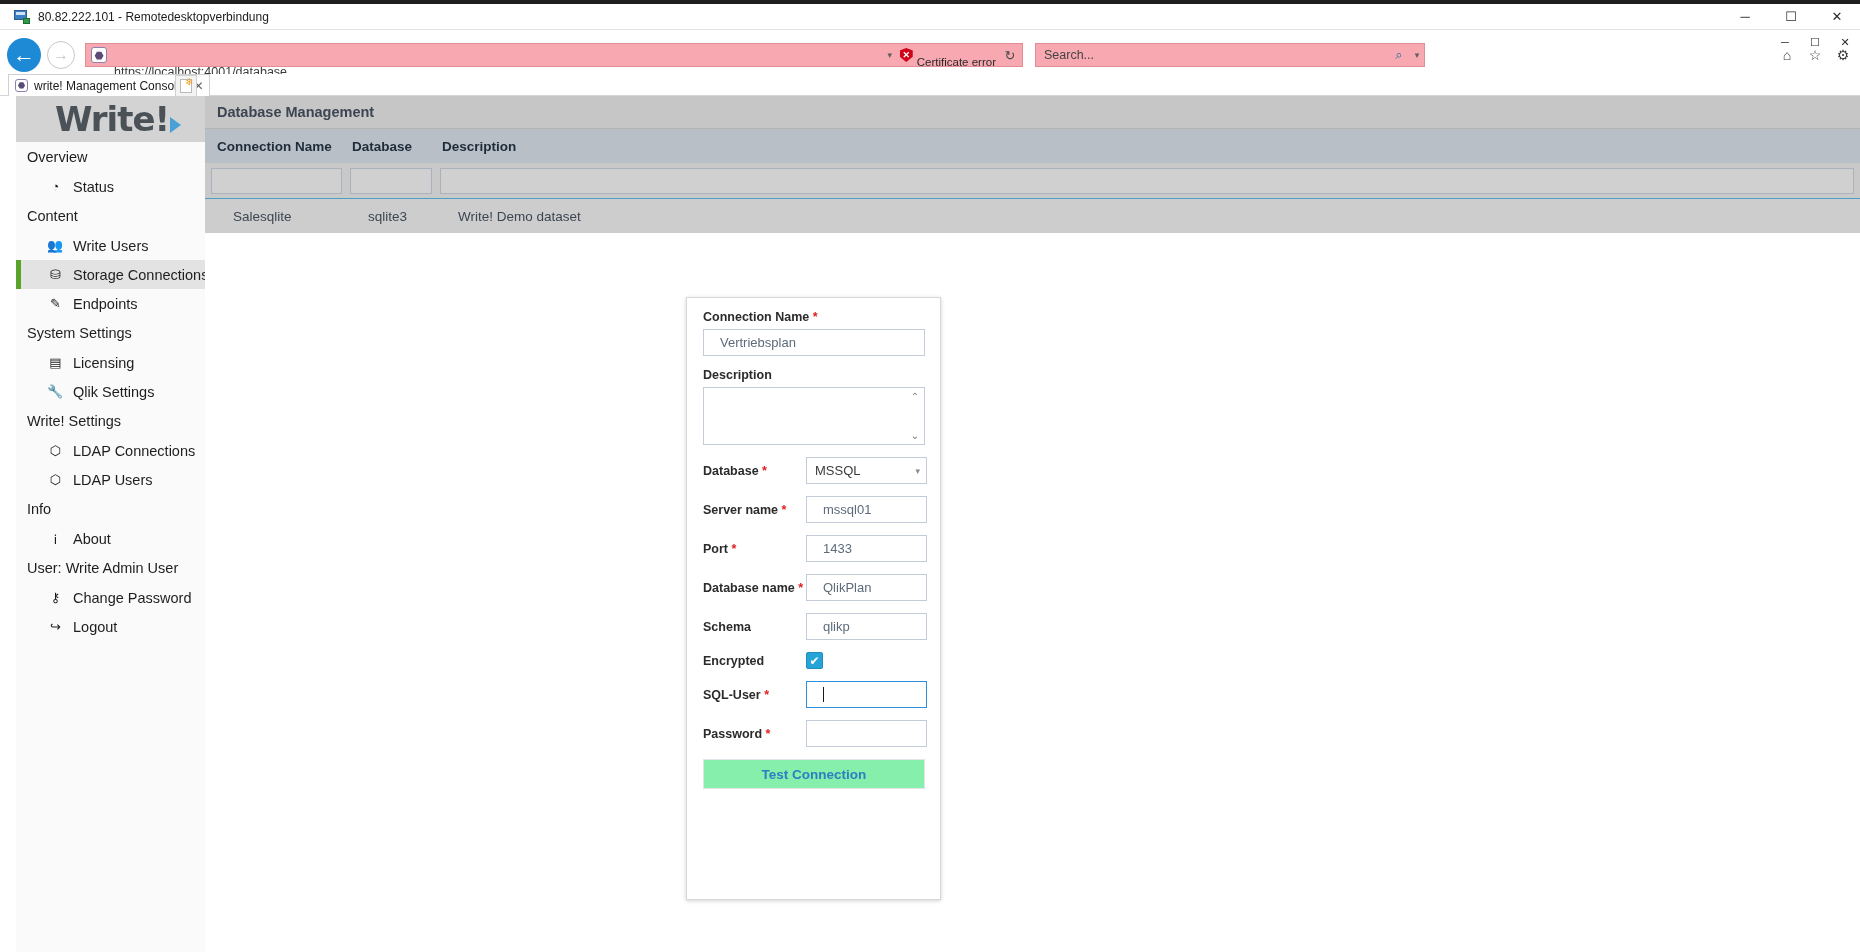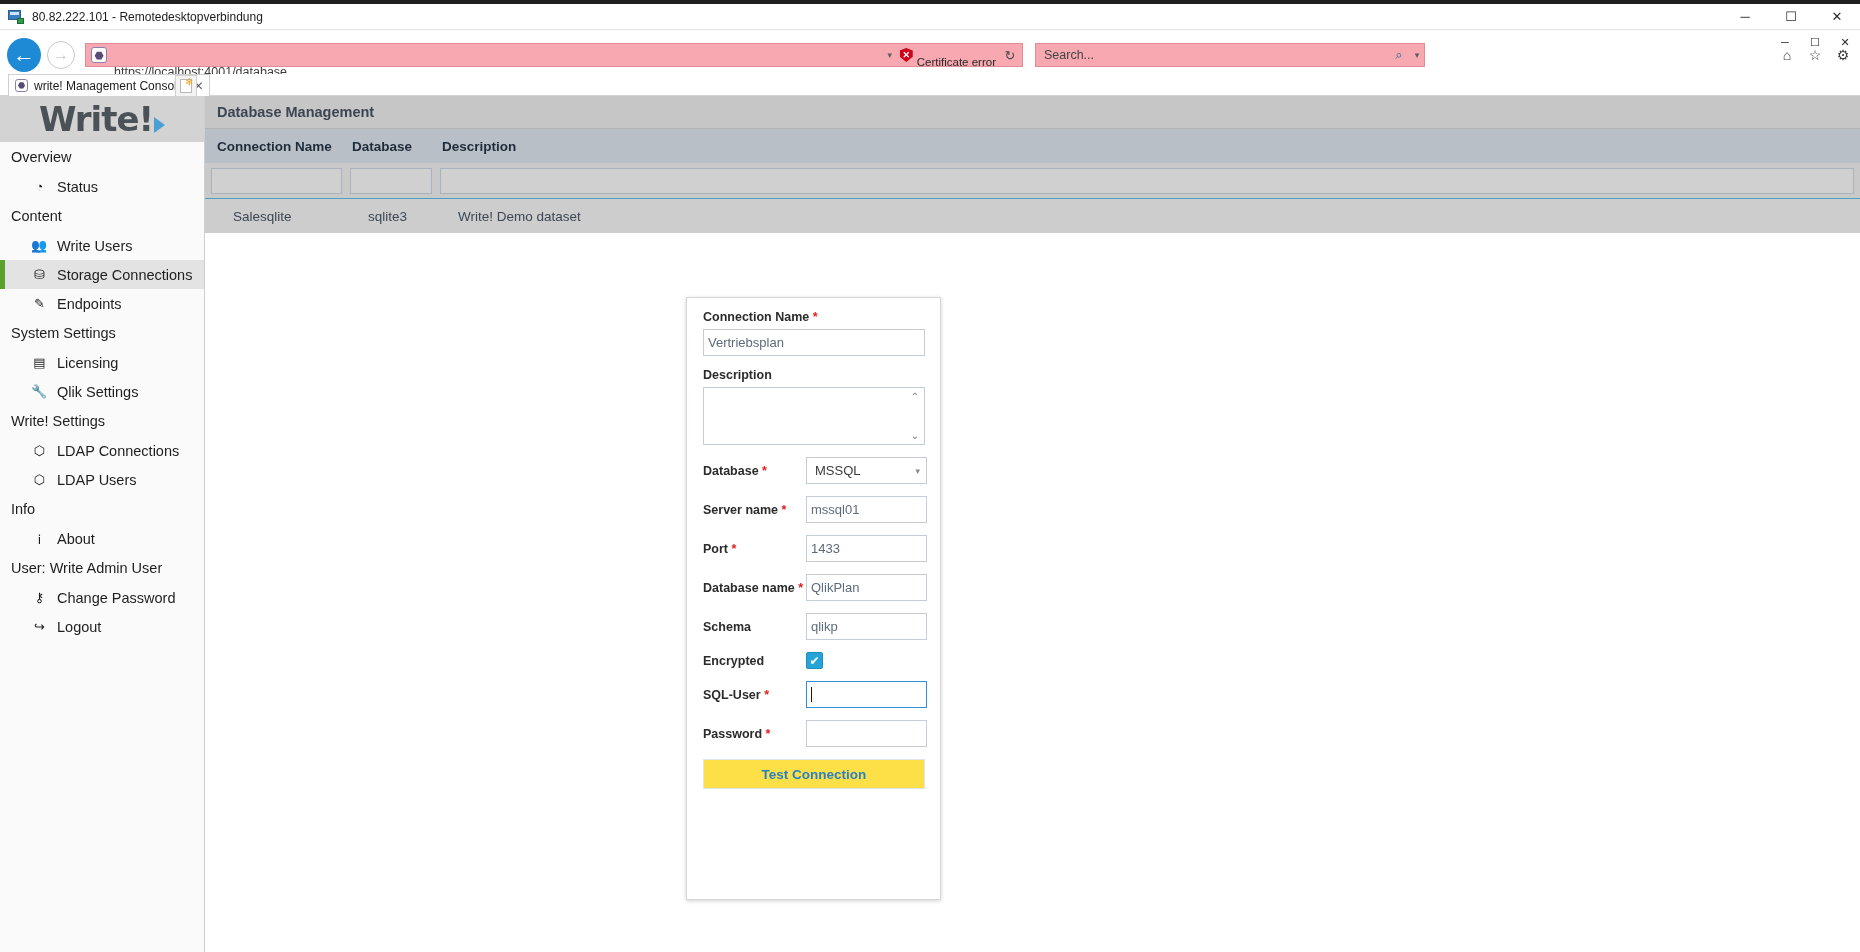--- a/index.html
+++ b/index.html
@@ -23,21 +23,21 @@
   .desktop-strip .ghost {
     position:absolute; top:-8px; left:40px;
     color:#6d6d6d; font-size:11px; white-space:nowrap;
   }
 
   .rdp-titlebar {
     position:absolute; top:4px; left:0; width:1860px; height:26px;
     background:#ffffff; border-bottom:1px solid #e3e3e3;
     display:flex; align-items:center;
   }
-  .rdp-title-left { display:flex; align-items:center; padding-left:8px; gap:8px; }
+  .rdp-title-left { display:flex; align-items:center; padding-left:14px; gap:8px; }
   .rdp-icon { width:16px; height:14px; position:relative; display:inline-block; }
   .rdp-icon .scr { position:absolute; left:0; top:0; width:13px; height:10px; background:#3a7fc1; border:1px solid #2b5f90; }
   .rdp-icon .scr:after { content:''; position:absolute; left:1px; top:1px; right:1px; height:3px; background:#cfe3f5; }
   .rdp-icon .badge { position:absolute; right:0; bottom:0; width:7px; height:6px; background:#2e9b4a; border:1px solid #1c6b31; }
   .rdp-title-text { font-size:12px; color:#1b1b1b; }
   .rdp-winbtns { margin-left:auto; display:flex; height:26px; }
   .rdp-winbtn { width:46px; height:26px; display:flex; align-items:center; justify-content:center; font-size:13px; color:#2b2b2b; }
 
   
   .ie-chrome {
@@ -122,21 +122,21 @@
     display:flex; align-items:center; justify-content:center;
   }
   .tab-new .pg { width:12px; height:14px; background:#fff; border:1px solid #b9b9b9; position:relative; }
   .tab-new .pg:after { content:'\273B'; position:absolute; right:-2px; top:-3px; font-size:9px; color:#f0a020; }
 
   
   .app { position:absolute; top:96px; left:0; width:1860px; height:856px; background:#ffffff; }
 
   
   .sidebar {
-    position:absolute; top:0; left:0; width:205px; height:856px;
+    position:absolute; top:0; left:16px; width:205px; height:856px;
     background:#fafafa; border-right:1px solid #cfcfcf;
   }
   .logo-box {
     height:46px; background:#d3d3d3; display:flex; align-items:center; justify-content:center;
   }
   .logo {
     font-size:34px; font-weight:bold; color:#4b5257; letter-spacing:-1px;
     font-family:"DejaVu Sans", sans-serif; position:relative; line-height:34px;
   }
   .logo .tri {
@@ -203,21 +203,21 @@
   .modal-head {
     height:36px; display:flex; align-items:center; justify-content:center;
     font-size:14.5px; font-weight:bold; color:#3c4652;
     border-bottom:1px solid #e4e4e4; background:#ffffff;
   }
   .modal-body { flex:1; padding:12px 16px 0 16px; overflow:hidden; }
   .fl { font-size:12.5px; font-weight:bold; color:#2b2b2b; margin-bottom:5px; }
   .req { color:#e02020; font-weight:bold; }
   .ti {
     width:222px; height:27px; border:1px solid #c3ccd8; background:#ffffff;
-    font-size:13px; color:#5d6b7a; padding:0 4px; display:flex; align-items:center;
+    font-size:13px; color:#5d6b7a; padding:0 16px; display:flex; align-items:center;
     font-family:"Liberation Sans", sans-serif;
   }
   .ta {
     width:222px; height:58px; border:1px solid #c3ccd8; background:#fff;
     position:relative; margin-bottom:12px;
   }
   .ta .spin {
     position:absolute; right:2px; top:3px; bottom:3px; width:14px;
     display:flex; flex-direction:column; justify-content:space-between; align-items:center;
     color:#7b7b7b; font-size:10px;
@@ -233,21 +233,21 @@
   .sel .ar { color:#8a8a8a; font-size:9px; }
   .ti.small { width:121px; }
   .ti.focused { border:1.5px solid #2f8fd8; }
   .caret { display:inline-block; width:1px; height:15px; background:#1a1a1a; }
   .chk {
     width:17px; height:17px; background:#26a4d8; border:1px solid #1e8ebd;
     border-radius:2px; display:flex; align-items:center; justify-content:center;
     color:#fff; font-size:12px; line-height:1;
   }
   .testbtn {
-    width:222px; height:30px; background:#fde047; border:1px solid #e0e5ea;
+    width:222px; height:30px; background:#86efac; border:1px solid #e0e5ea;
     display:flex; align-items:center; justify-content:center;
     font-size:13.5px; font-weight:bold; color:#2b7fc2;
   }
   .modal-foot {
     height:48px; border-top:1px solid #e4e4e4; background:#fafafa;
     display:flex; align-items:center; justify-content:center; gap:46px;
   }
   .fbtn { font-size:14px; font-weight:bold; color:#2b7fc2; }
 </style>
 </head>

